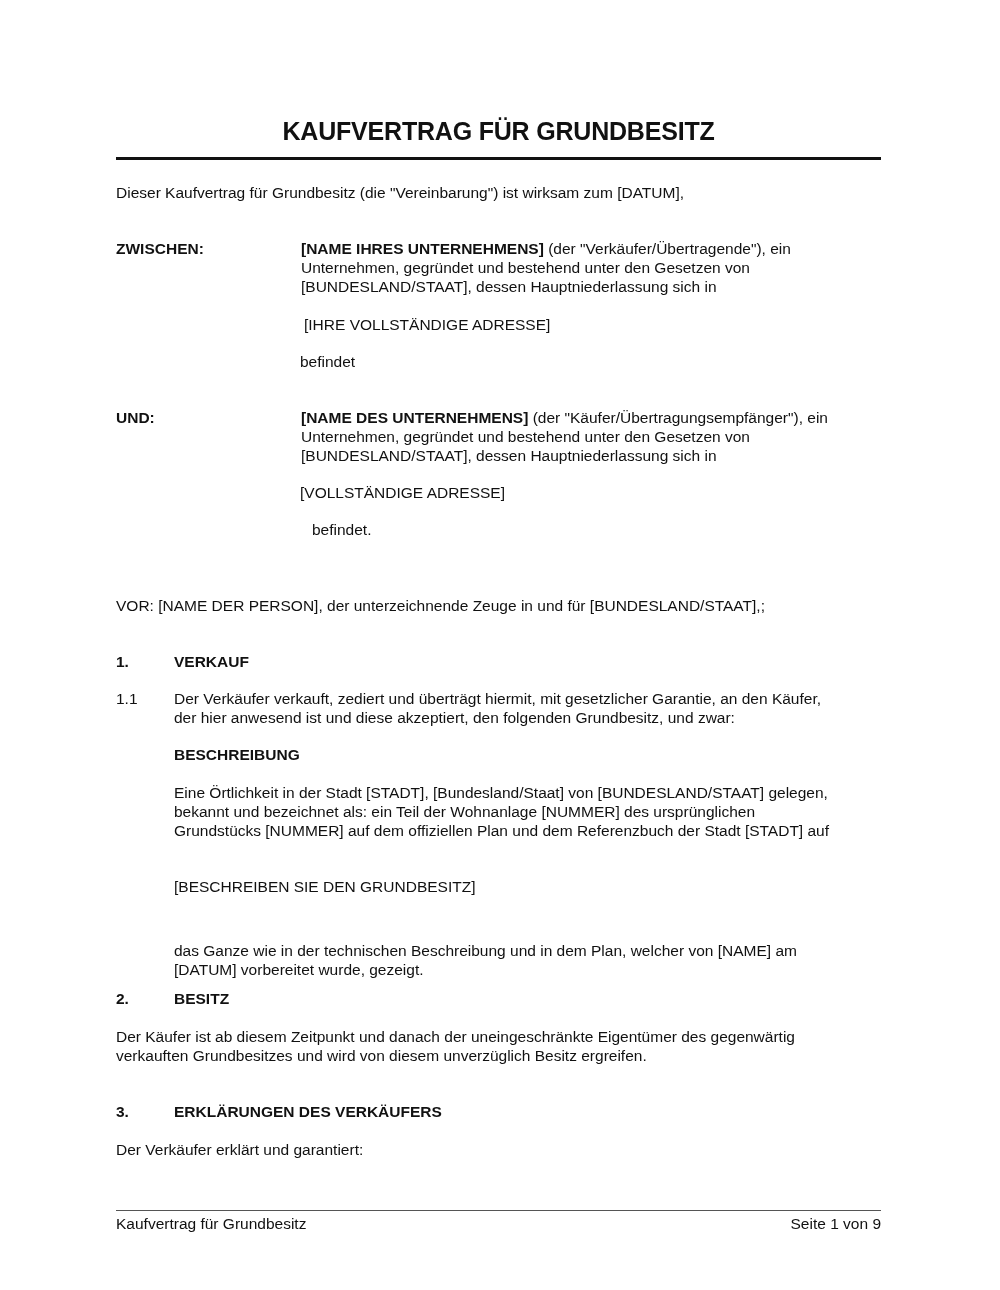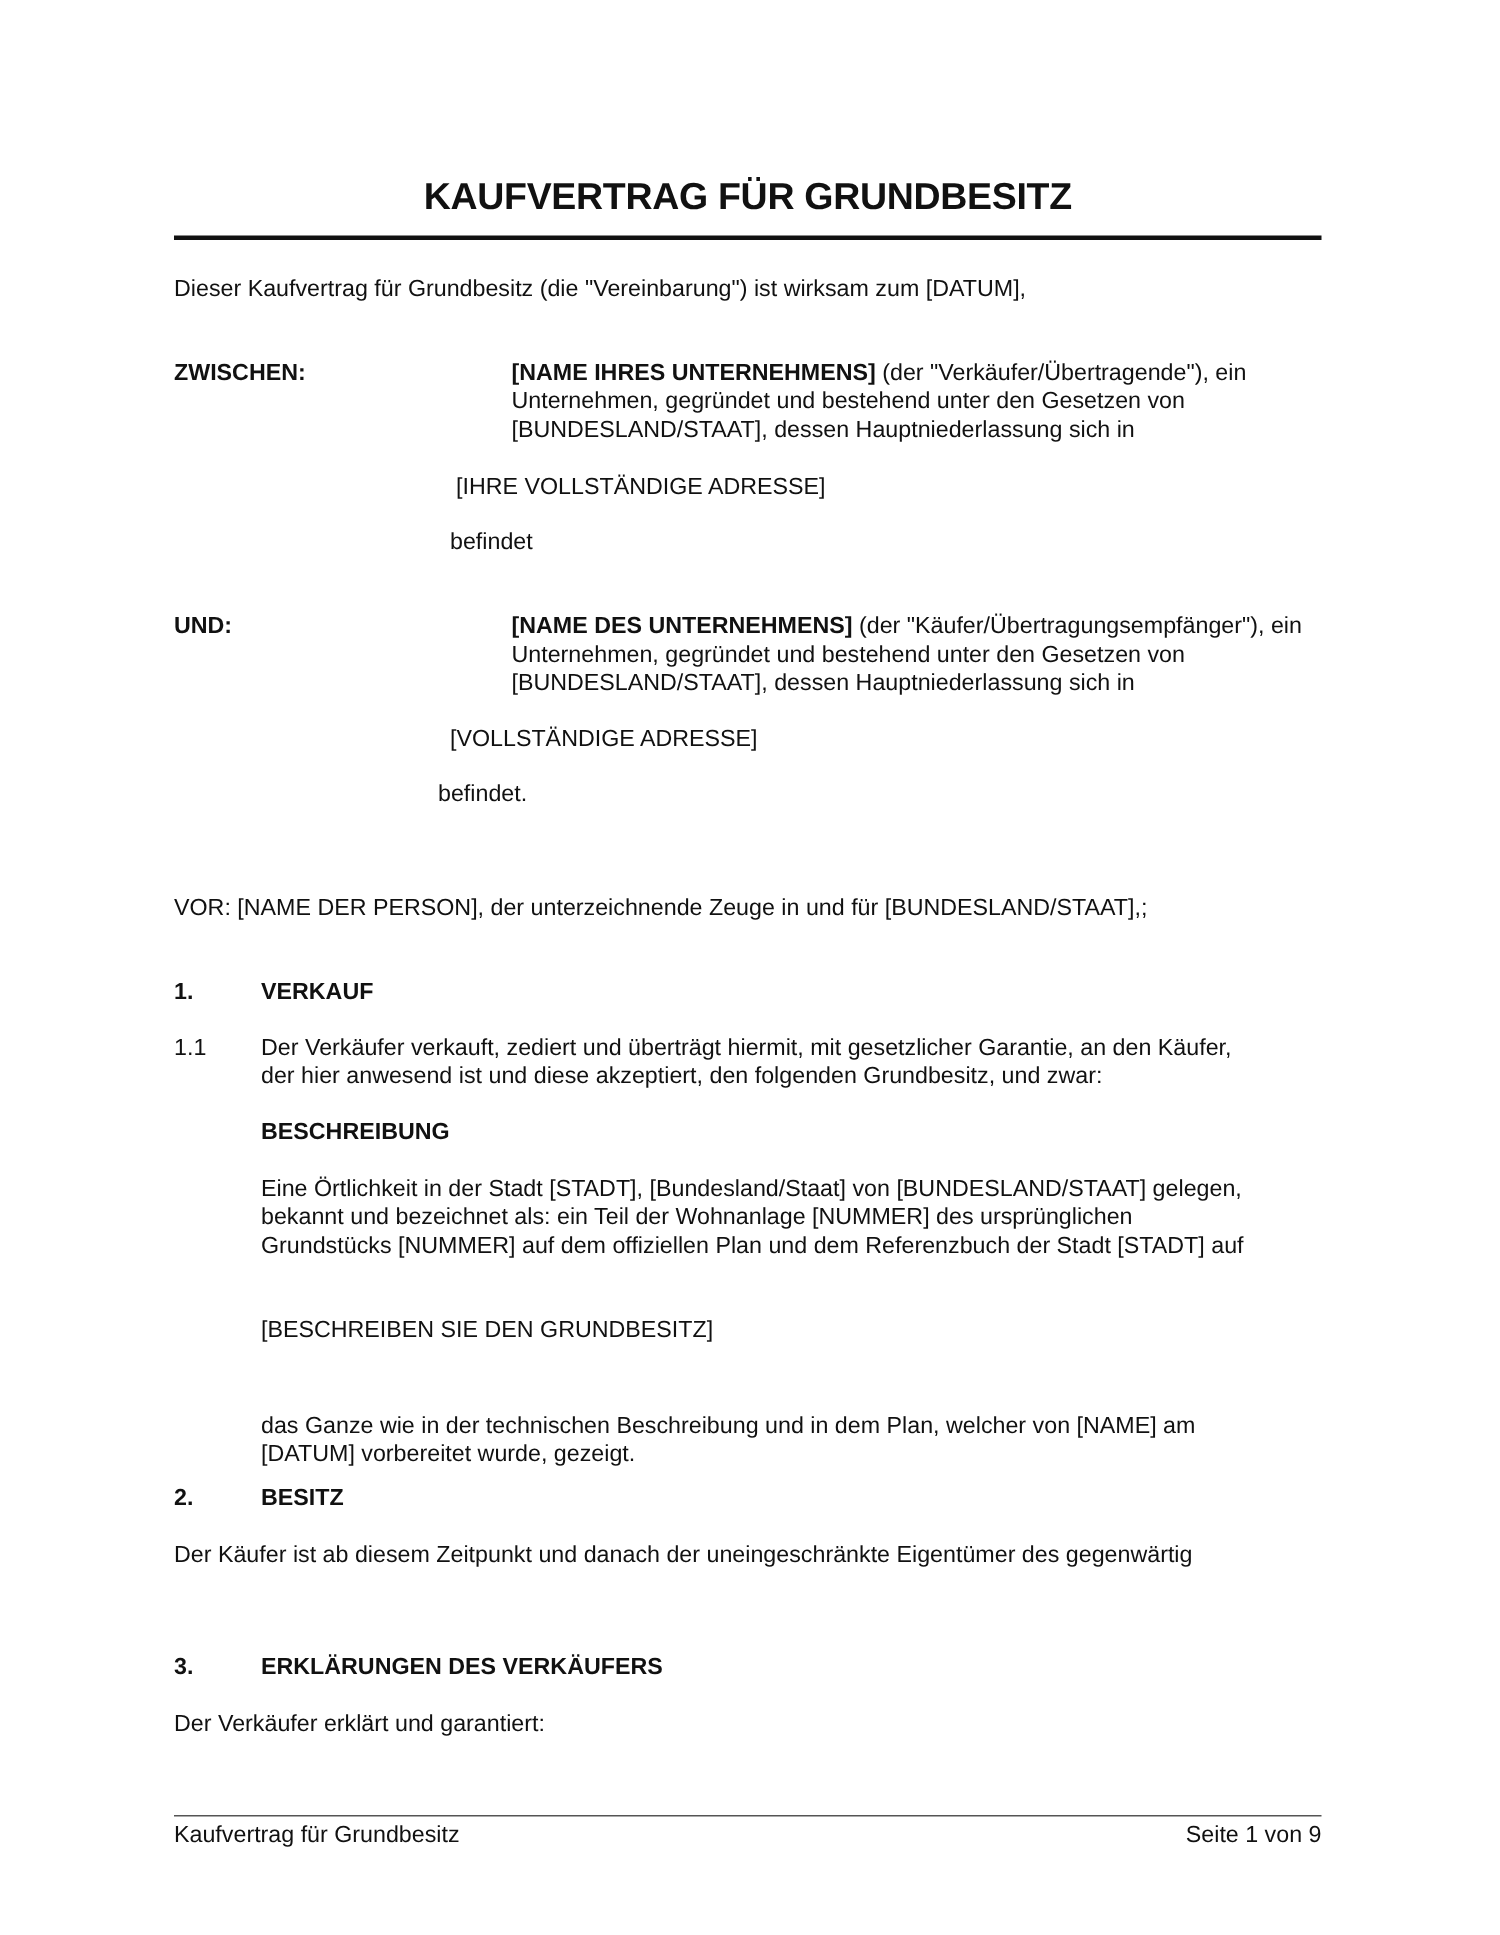--- a/index.html
+++ b/index.html
@@ -11,21 +11,21 @@
     .abs { position: absolute; }
     .title {
       left: 116px; width: 765px; top: 115px; text-align: center;
       font-size: 25px; font-weight: bold; line-height: 32px; letter-spacing: -0.2px;
     }
     .title-rule { left: 116px; width: 765px; top: 157px; height: 0; border-top: 3px solid #111; }
     .p { white-space: nowrap; }
     .bold { font-weight: bold; }
     .party-label { left: 116px; font-weight: bold; }
     .party-body { left: 301px; }
-    .party-body .line { display: block; white-space: nowrap; margin-left: 40px; }
+    .party-body .line { display: block; white-space: nowrap; }
     .sec-num { left: 116px; font-weight: bold; }
     .sec-title { left: 174px; font-weight: bold; }
     .sub-num { left: 116px; }
     .indent { left: 174px; }
     .indent .line, .block .line { display: block; white-space: nowrap; }
     .footer-rule { left: 116px; width: 765px; top: 1210px; border-top: 1px solid #555; height: 0; }
     .footer-left { left: 116px; top: 1214px; }
     .footer-right { right: 119px; top: 1214px; }
   </style>
 </head>
@@ -47,21 +47,21 @@
   <div class="abs p" style="left:304px; top:315px;">[IHRE VOLLSTÄNDIGE ADRESSE]</div>
   <div class="abs p" style="left:300px; top:352px;">befindet</div>
 
   <div class="abs party-label" style="top:408px;">UND:</div>
   <div class="abs party-body" style="top:408px;">
     <span class="line"><span class="bold">[NAME DES UNTERNEHMENS]</span><span> (der "Käufer/Übertragungsempfänger"), ein</span></span>
     <span class="line">Unternehmen, gegründet und bestehend unter den Gesetzen von</span>
     <span class="line">[BUNDESLAND/STAAT], dessen Hauptniederlassung sich in</span>
   </div>
   <div class="abs p" style="left:300px; top:483px;">[VOLLSTÄNDIGE ADRESSE]</div>
-  <div class="abs p" style="left:292px; top:520px;">befindet.</div>
+  <div class="abs p" style="left:312px; top:520px;">befindet.</div>
 
   <div class="abs p" style="left:116px; top:596px;">VOR: [NAME DER PERSON], der unterzeichnende Zeuge in und für [BUNDESLAND/STAAT],;</div>
 
   <div class="abs sec-num" style="top:652px;">1.</div>
   <div class="abs sec-title" style="top:652px;">VERKAUF</div>
 
   <div class="abs sub-num" style="top:689px;">1.1</div>
   <div class="abs indent" style="top:689px;">
     <span class="line">Der Verkäufer verkauft, zediert und überträgt hiermit, mit gesetzlicher Garantie, an den Käufer,</span>
     <span class="line">der hier anwesend ist und diese akzeptiert, den folgenden Grundbesitz, und zwar:</span>
@@ -79,20 +79,21 @@
 
   <div class="abs indent" style="top:914px;margin-top:27px;">
     <span class="line">das Ganze wie in der technischen Beschreibung und in dem Plan, welcher von [NAME] am</span>
     <span class="line">[DATUM] vorbereitet wurde, gezeigt.</span>
   </div>
 
   <div class="abs sec-num" style="top:989px;">2.</div>
   <div class="abs sec-title" style="top:989px;">BESITZ</div>
   <div class="abs block" style="left:116px; top:1027px;">
     <span class="line">Der Käufer ist ab diesem Zeitpunkt und danach der uneingeschränkte Eigentümer des gegenwärtig</span>
+    <span class="line">verkauften Grundbesitzes und wird von diesem unverzüglich Besitz ergreifen.</span>
   </div>
 
   <div class="abs sec-num" style="top:1102px;">3.</div>
   <div class="abs sec-title" style="top:1102px;">ERKLÄRUNGEN DES VERKÄUFERS</div>
   <div class="abs block" style="left:116px; top:1140px;">
     <span class="line">Der Verkäufer erklärt und garantiert:</span>
   </div>
 
   <div class="abs footer-rule"></div>
   <div class="abs footer-left p">Kaufvertrag für Grundbesitz</div>

